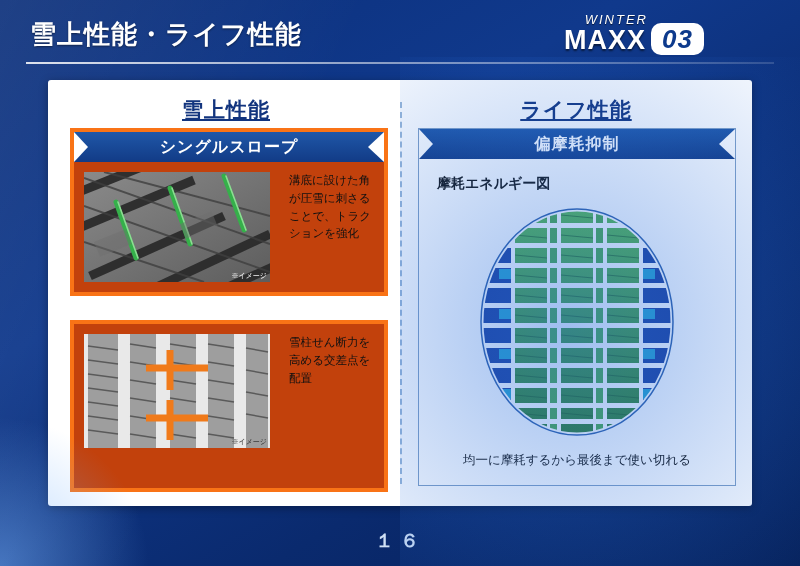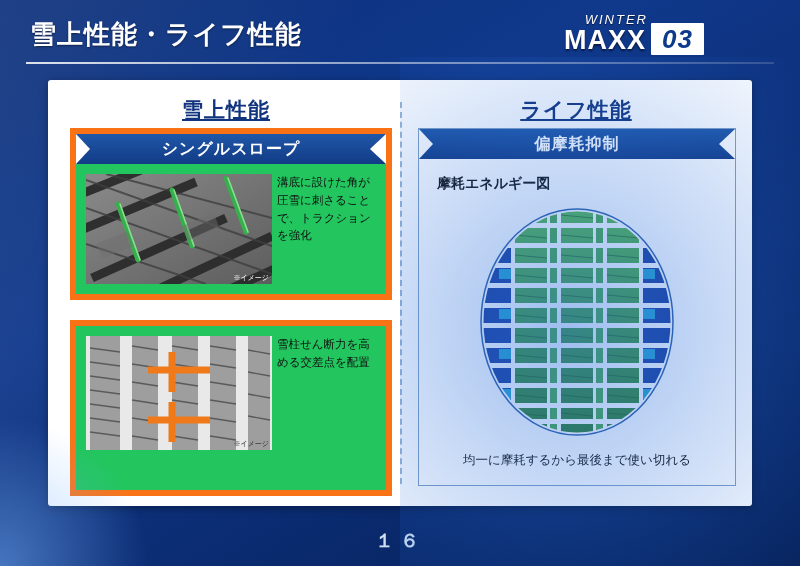--- a/index.html
+++ b/index.html
@@ -100,21 +100,21 @@
     position: absolute;
     right: 0px;
     top: 11px;
     background: #ffffff;
     color: #0d3a8c;
     font-size: 26px;
     font-weight: bold;
     font-style: italic;
     line-height: 32px;
     padding: 0 11px;
-    border-radius: 1px;
+    border-radius: 10px;
     letter-spacing: 1px;
   }
 
   
   .panel {
     position: absolute;
     left: 48px;
     top: 80px;
     width: 704px;
     height: 426px;
@@ -140,22 +140,22 @@
     color: #12347e;
     letter-spacing: 1px;
     text-decoration: underline;
   }
   .col-title.left { left: 18px; }
   .col-title.right { left: 368px; }
 
   
   .card {
     position: absolute;
-    border: 6px solid #f97316;
-    background: #22c55e;
+    border: 4px solid #f97316;
+    background: #c2410c;
   }
   .banner {
     position: relative;
     height: 30px;
     background: linear-gradient(to bottom, #1f57a8, #123b86);
     color: #ffffff;
     font-size: 16px;
     font-weight: bold;
     letter-spacing: 1px;
     display: flex;
@@ -197,21 +197,21 @@
   }
   .fig-caption {
     position: absolute;
     right: 3px;
     bottom: 1px;
     font-size: 7px;
     color: #ffffff;
   }
   .note {
     flex: 1;
-    padding-left: 5px;
+    padding-left: 19px;
     font-size: 11.5px;
     line-height: 1.55;
     color: #111111;
   }
 
   
   .tread-svg { display: block; }
 
   
   .right-card {

